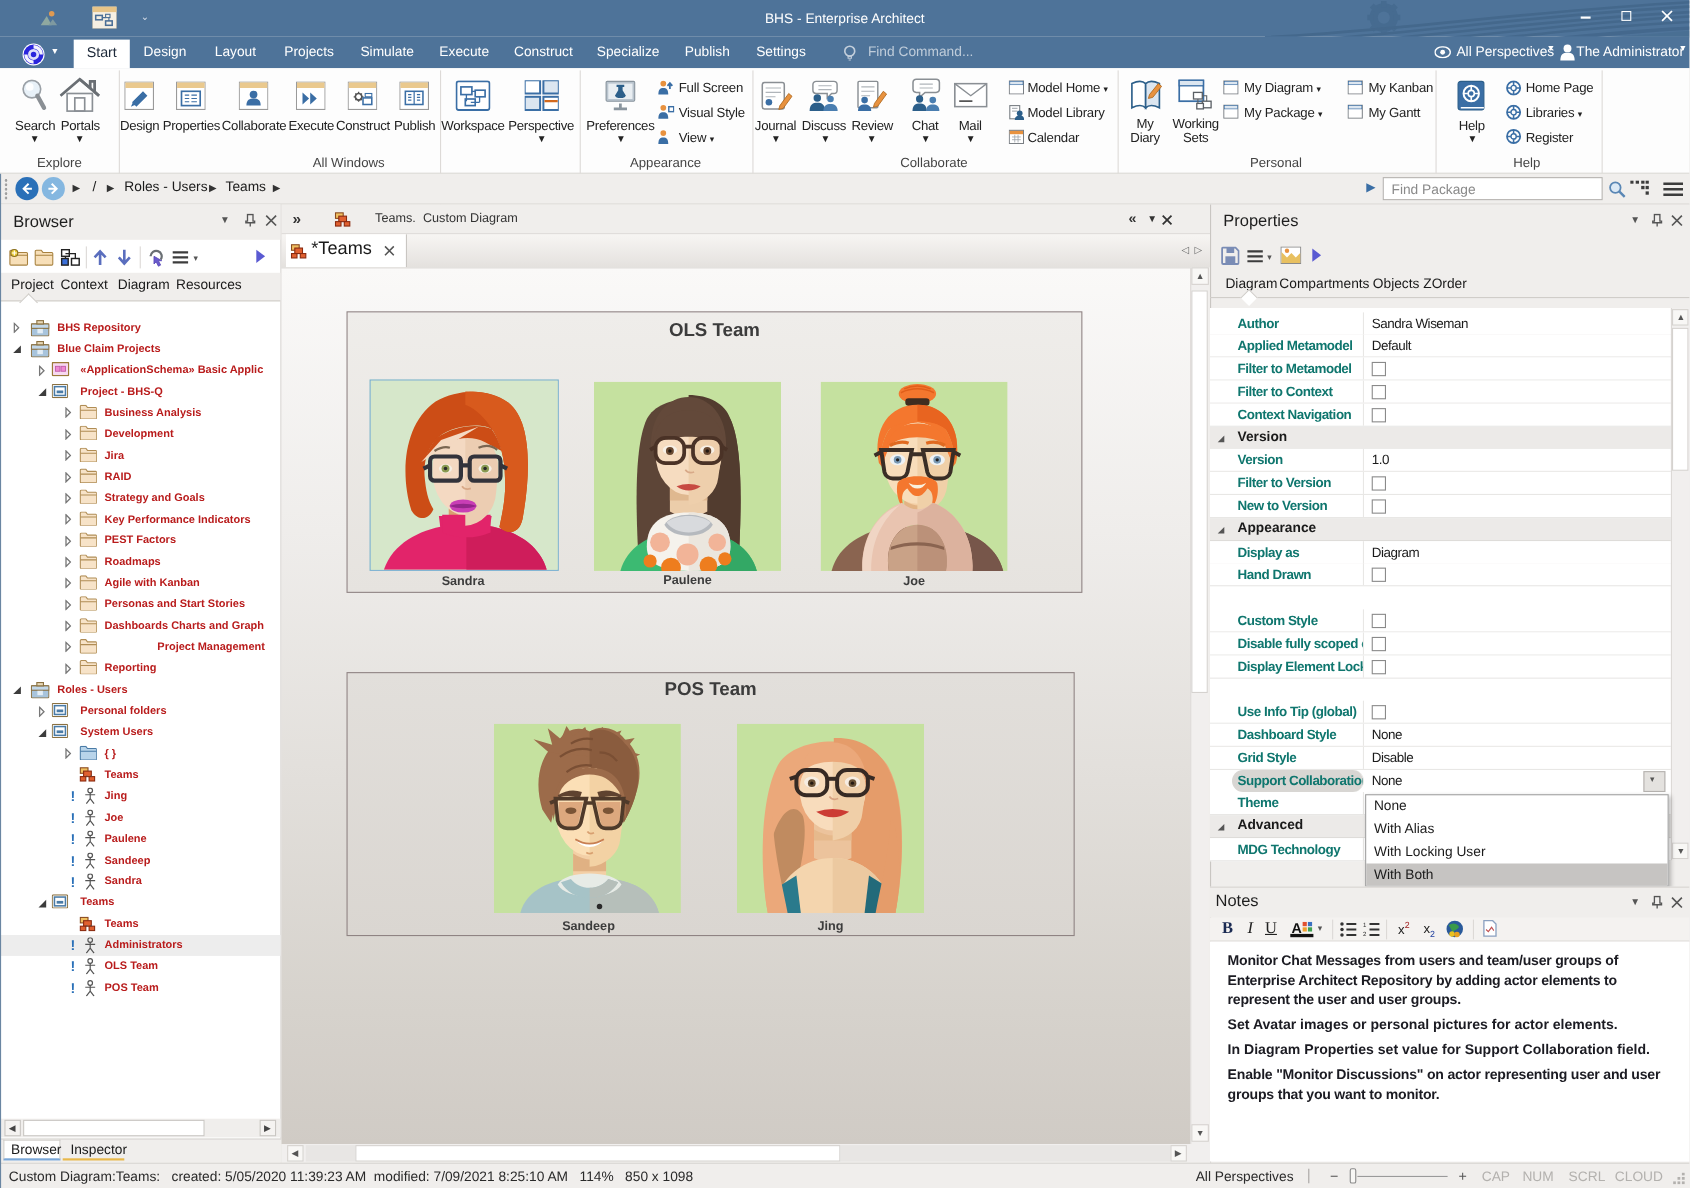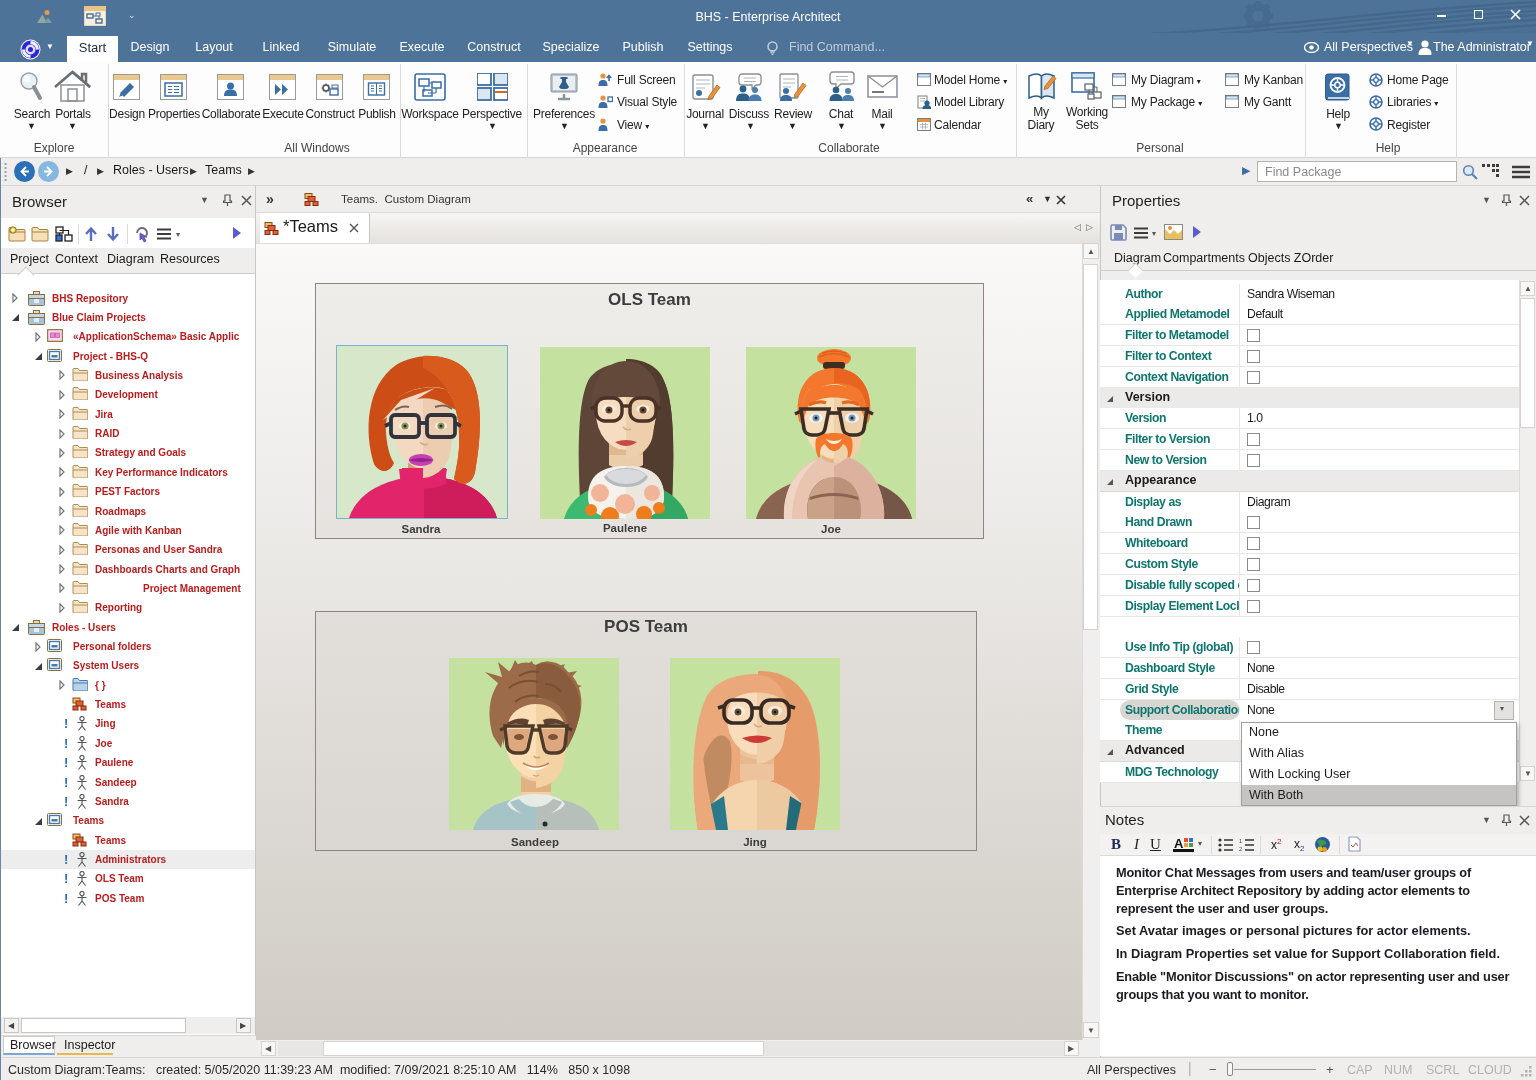--- a/index.html
+++ b/index.html
@@ -89,21 +89,21 @@
         <path d="M10.5,2 a8.5,8.5 0 0 1 8.5,8.5 l-3,0 a5.5,5.5 0 0 0 -5.5,-5.5 Z" opacity="0.95"></path>
         <path d="M10.5,19 a8.5,8.5 0 0 1 -8.5,-8.5 l3,0 a5.5,5.5 0 0 0 5.5,5.5 Z" opacity="0.95"></path>
         <path d="M6,6 q4.5,-1.5 9,0 q-2,3 -4.5,3 q-2.5,0 -4.5,-3" opacity="0"></path>
       </g>
 <path d="M10.5,5.5 a5,5 0 0 1 5,5 a5,5 0 0 1 -5,5 a5,5 0 0 1 -5,-5 a5,5 0 0 1 5,-5 Z M10.5,8 a2.5,2.5 0 0 0 -2.5,2.5 a2.5,2.5 0 0 0 2.5,2.5 a2.5,2.5 0 0 0 2.5,-2.5 a2.5,2.5 0 0 0 -2.5,-2.5 Z" fill="#fff" opacity="0.85"></path>
 </svg>
 <div class="abs" style="left:46px;top:9px;color:#fff;font-size:8px">▼</div>
 <div class="rtab active" style="left:67px;width:51px;">Start</div>
 <div class="rtab" style="left:123px;width:54px;">Design</div>
 <div class="rtab" style="left:187px;width:54px;">Layout</div>
-<div class="rtab" style="left:251px;width:60px;">Linked</div>
+<div class="rtab" style="left:251px;width:60px;">Projects</div>
 <div class="rtab" style="left:320px;width:64px;">Simulate</div>
 <div class="rtab" style="left:392px;width:60px;">Execute</div>
 <div class="rtab" style="left:460px;width:68px;">Construct</div>
 <div class="rtab" style="left:537px;width:68px;">Specialize</div>
 <div class="rtab" style="left:613px;width:60px;">Publish</div>
 <div class="rtab" style="left:680px;width:60px;">Settings</div>
 <svg class="abs" style="left:766px;top:8px" width="13" height="15" viewBox="0 0 13 15">
       <circle cx="6.5" cy="5.5" r="4.5" fill="none" stroke="#c2cedb" stroke-width="1.5"></circle>
       <path d="M5,10 h3 v2 h-3 z M5.5,13.5 h2" stroke="#c2cedb" fill="none"></path>
     </svg>
@@ -562,21 +562,21 @@
       <path d="M1,5 h14.8" stroke="#b08d55"></path>
     </svg>
 <div class="treerow" style="left:95px;top:334.8px;width:160px;">Agile with Kanban</div>
 <svg class="abs" style="left:59px;top:358.7px" width="6" height="10" viewBox="0 0 6 10">
       <path d="M1,1 L5,5 L1,9 Z" fill="none" stroke="#777" stroke-width="1.2"></path>
     </svg>
 <svg class="abs" style="left:72px;top:356.2px" width="16" height="13" viewBox="0 0 16 13">
       <path d="M1,3 V1.5 a1,1 0 0 1 1,-1 h4 l1.5,2 H15 a0.8,0.8 0 0 1 0.8,0.8 V12 a1,1 0 0 1 -1,1 H2 a1,1 0 0 1 -1,-1 Z" fill="#f7e3c8" stroke="#b08d55"></path>
       <path d="M1,5 h14.8" stroke="#b08d55"></path>
     </svg>
-<div class="treerow" style="left:95px;top:354.2px;width:160px;">Personas and User Sandra</div>
+<div class="treerow" style="left:95px;top:354.2px;width:160px;">Personas and Start Stories</div>
 <svg class="abs" style="left:59px;top:378.0px" width="6" height="10" viewBox="0 0 6 10">
       <path d="M1,1 L5,5 L1,9 Z" fill="none" stroke="#777" stroke-width="1.2"></path>
     </svg>
 <svg class="abs" style="left:72px;top:375.5px" width="16" height="13" viewBox="0 0 16 13">
       <path d="M1,3 V1.5 a1,1 0 0 1 1,-1 h4 l1.5,2 H15 a0.8,0.8 0 0 1 0.8,0.8 V12 a1,1 0 0 1 -1,1 H2 a1,1 0 0 1 -1,-1 Z" fill="#f7e3c8" stroke="#b08d55"></path>
       <path d="M1,5 h14.8" stroke="#b08d55"></path>
     </svg>
 <div class="treerow" style="left:95px;top:373.5px;width:160px;">Dashboards Charts and Graph</div>
 <svg class="abs" style="left:59px;top:397.4px" width="6" height="10" viewBox="0 0 6 10">
       <path d="M1,1 L5,5 L1,9 Z" fill="none" stroke="#777" stroke-width="1.2"></path>
@@ -1027,24 +1027,20 @@
       <span style="position:absolute;left:25px;top:2px;">Appearance</span>
     </div>
 <div class="prow" style="top:305.6px;">
       <div class="lab" style="">Display as</div>
       <div class="val">Diagram</div>
     </div>
 <div class="prow" style="top:326.4px;">
       <div class="lab" style="">Hand Drawn</div>
       <div class="cb"></div>
     </div>
-<div class="prow" style="top:347.2px;">
-      <div class="lab" style="">Whiteboard</div>
-      <div class="cb"></div>
-    </div>
 <div class="prow" style="top:368.0px;">
       <div class="lab" style="">Custom Style</div>
       <div class="cb"></div>
     </div>
 <div class="prow" style="top:388.8px;">
       <div class="lab" style="">Disable fully scoped o...</div>
       <div class="cb"></div>
     </div>
 <div class="prow" style="top:409.6px;">
       <div class="lab" style="">Display Element Lock...</div>

